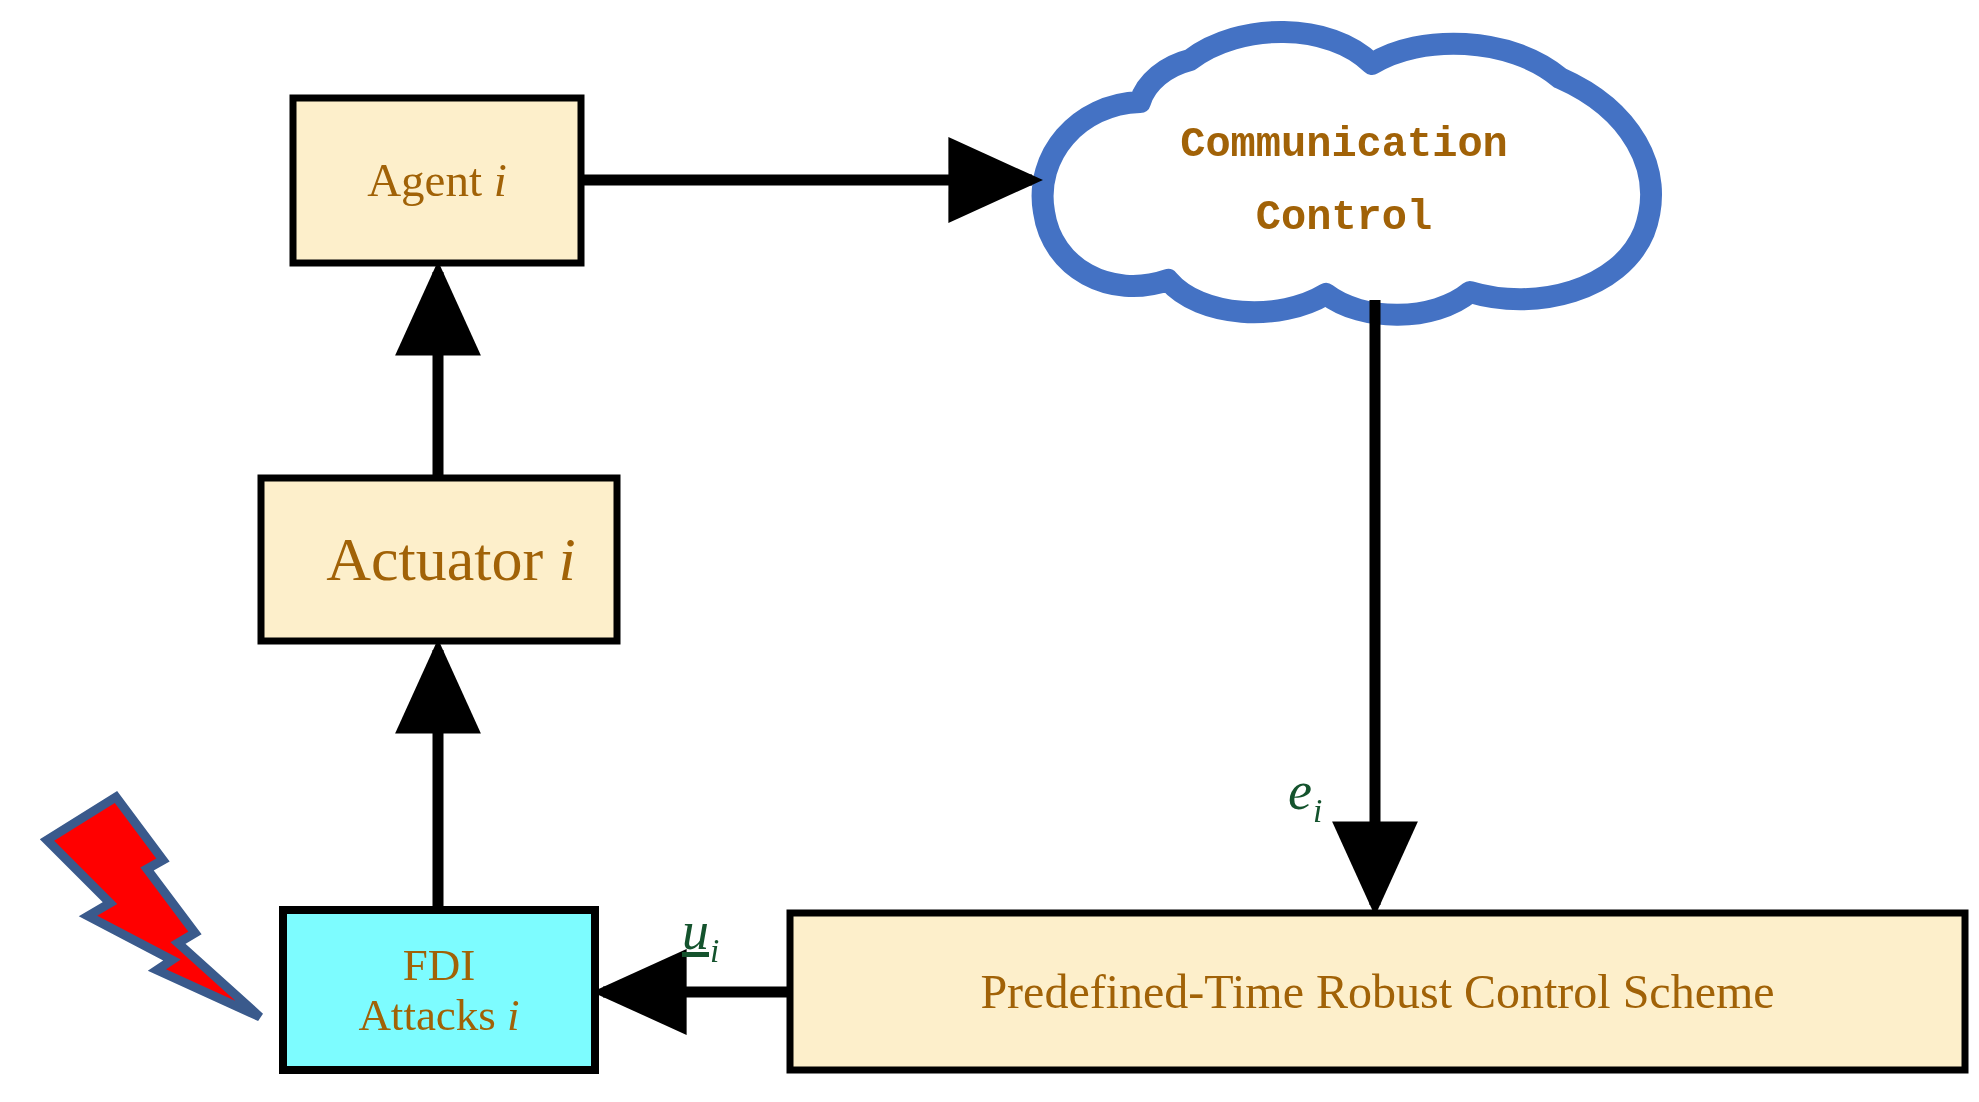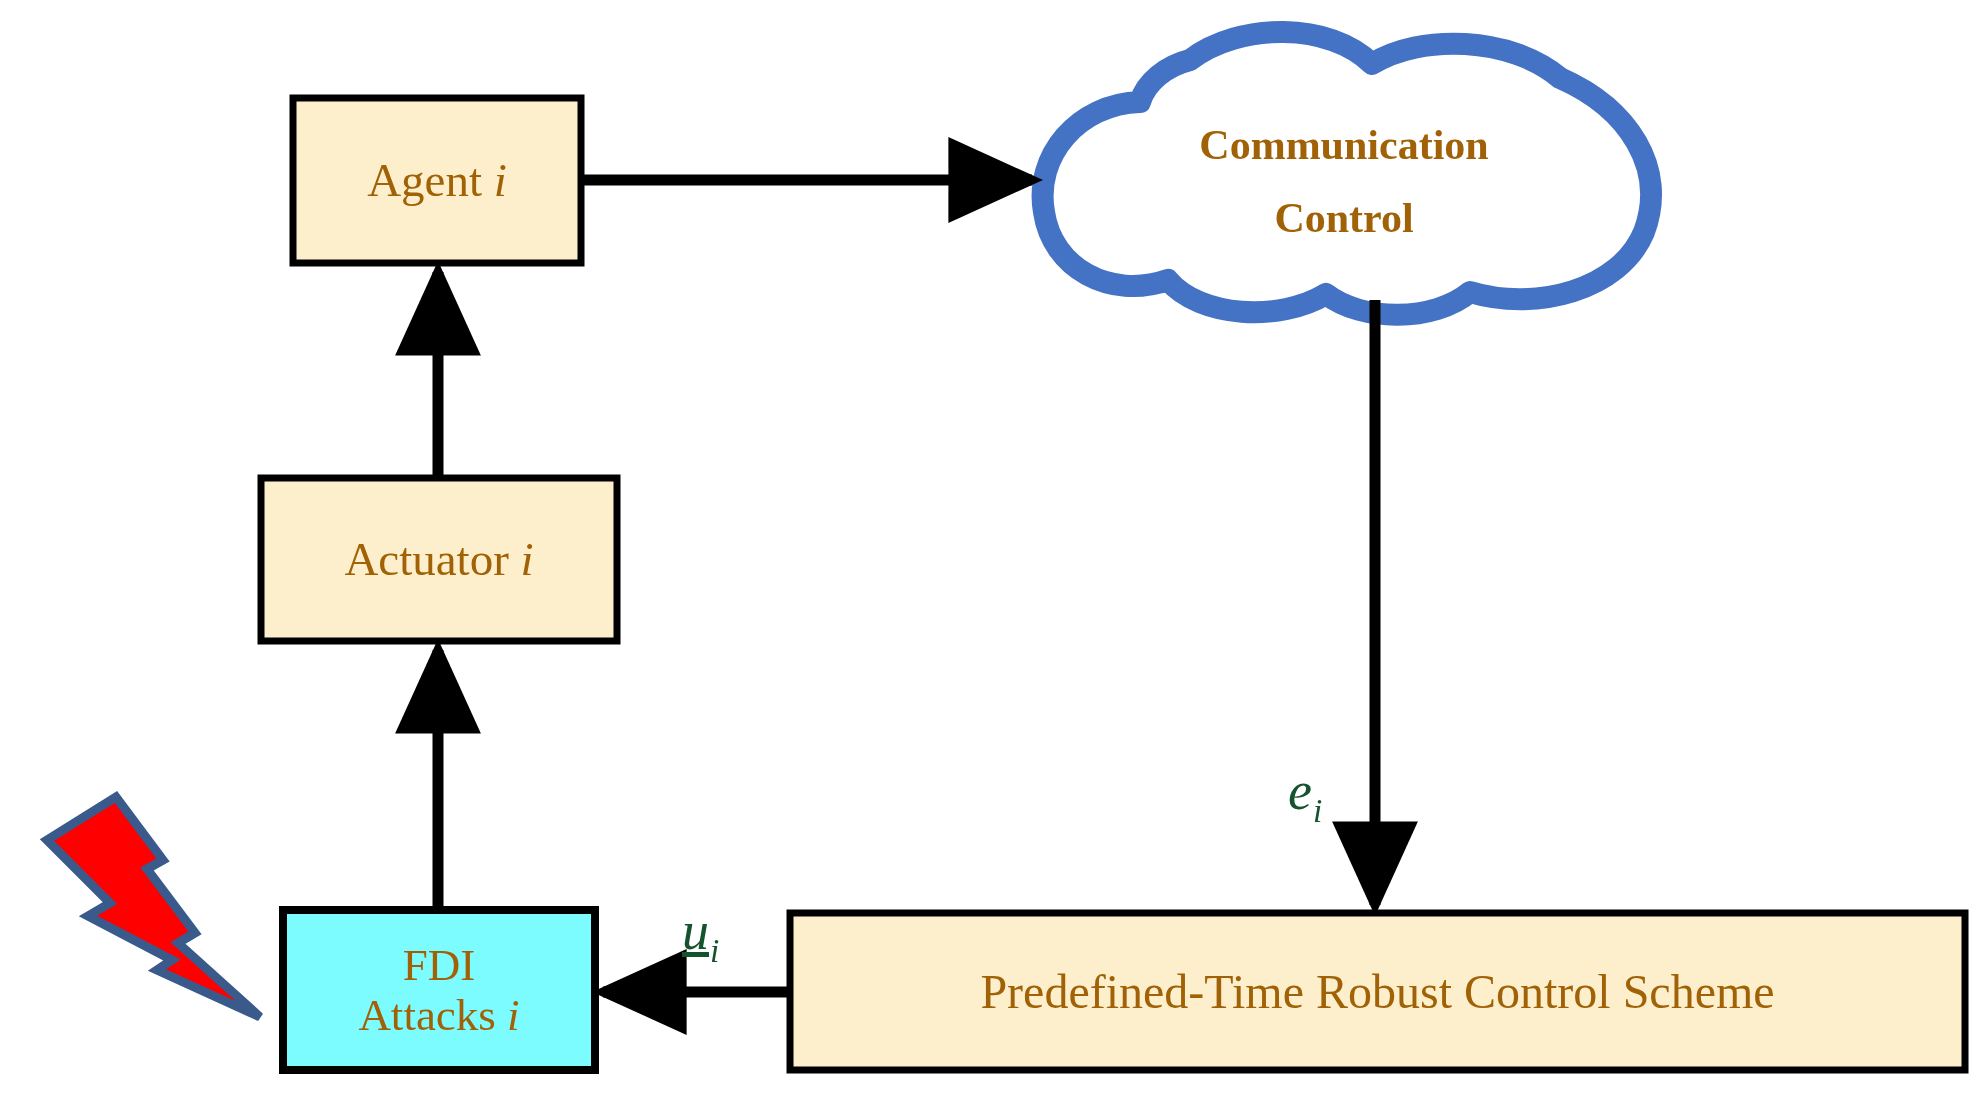--- a/index.html
+++ b/index.html
@@ -33,21 +33,21 @@
     color: #a16207;
     line-height: 1.12;
     pointer-events: none;
     white-space: nowrap;
   }
   .serif-roman {
     font-family: "Liberation Serif", "DejaVu Serif", serif;
     font-weight: 400;
   }
   .serif-bold {
-    font-family: Liberation Serif, serif;
+    font-family: Liberation Mono, monospace;
     font-weight: 700;
     gap: 26px;
   }
   .ital {
     font-style: italic;
   }
   .math-label {
     position: absolute;
     font-family: "Liberation Serif", "DejaVu Serif", serif;
     font-style: italic;
@@ -128,21 +128,21 @@
 
     <line x1="438" y1="908" x2="438" y2="650" stroke="#000000" stroke-width="11" marker-end="url(#arrowhead)"></line>
 
     <line x1="438" y1="476" x2="438" y2="272" stroke="#000000" stroke-width="11" marker-end="url(#arrowhead)"></line>
   </svg>
 
   <div class="node-label serif-roman" style="left:293px; top:98px; width:288px; height:165px; font-size:47px;">
     <span><span>Agent</span><span>&nbsp;</span><span class="ital">i</span></span>
   </div>
 
-  <div class="node-label serif-roman" style="left:261px; top:478px; width:356px; height:163px; font-size:47px;">
+  <div class="node-label serif-roman" style="left:273px; top:478px; width:356px; height:163px; font-size:62px;">
     <span><span>Actuator</span><span>&nbsp;</span><span class="ital">i</span></span>
   </div>
 
   <div class="node-label serif-roman" style="left:790px; top:913px; width:1175px; height:157px; font-size:48px;">Predefined-Time Robust Control Scheme</div>
 
   <div class="node-label serif-roman" style="left:283px; top:910px; width:312px; height:160px; font-size:45px; flex-direction:column;">
     <span>FDI</span>
     <span><span>Attacks</span><span>&nbsp;</span><span class="ital">i</span></span>
   </div>
 

